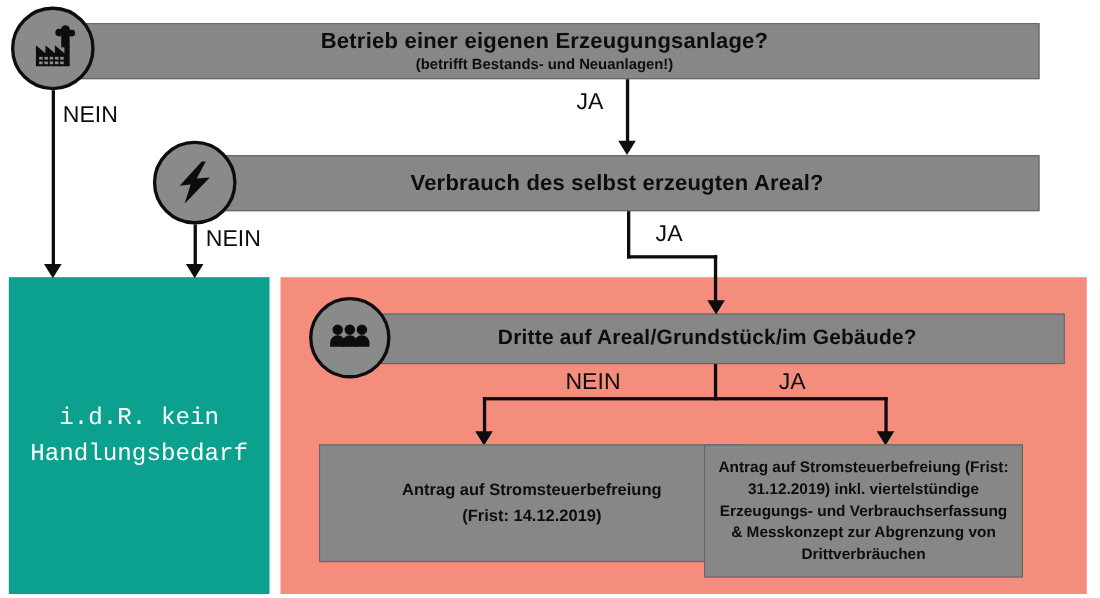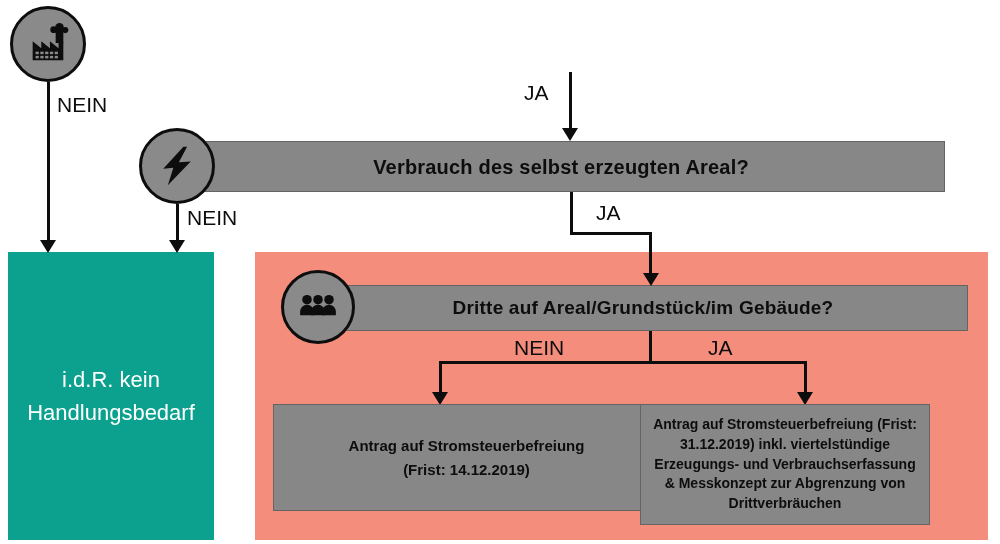--- a/index.html
+++ b/index.html
@@ -56,29 +56,33 @@
   }
   .result-box.simple{font-size:15px;line-height:1.6;}
   .result-box.extended{font-size:14px;line-height:1.42;padding:4px 10px;}
   svg{display:block;}
 </style>
 </head>
 <body>
 
 <div id="canvas">
 
-  <div class="abs teal-box" style="left:8px;top:252px;width:206px;height:288px;">
+  <div class="abs teal-box" style="left:8px;top:252px;width:237px;height:288px;font-family:Liberation Mono, monospace;">
     <div>
       <div>i.d.R. kein</div>
       <div>Handlungsbedarf</div>
     </div>
   </div>
 
   <div class="abs salmon-box" style="left:255px;top:252px;width:733px;height:288px;"></div>
 
+  <div class="abs bar" style="left:45px;top:21px;width:900px;height:51px;">
+    <div class="q-title">Betrieb einer eigenen Erzeugungsanlage?</div>
+    <div class="q-subtitle">(betrifft Bestands- und Neuanlagen!)</div>
+  </div>
 
   <div class="abs bar" style="left:177px;top:141px;width:768px;height:51px;">
     <div class="q-title">Verbrauch des selbst erzeugten Areal?</div>
   </div>
 
   <div class="abs bar" style="left:318px;top:285px;width:650px;height:46px;">
     <div class="q-title" style="font-size:19px;text-align:right;">Dritte auf Areal/Grundstück/im Gebäude?</div>
   </div>
 
   <div class="abs circle" style="left:10px;top:6px;width:76px;height:76px;">
@@ -146,21 +150,21 @@
 
   <div class="abs vline" style="left:648.5px;top:331px;height:33px;"></div>
   <div class="abs hline" style="left:438.5px;top:361px;width:368px;"></div>
   <div class="abs vline" style="left:438.5px;top:361px;height:33px;"></div>
   <div class="abs arrowhead" style="left:432px;top:392px;"></div>
   <div class="abs vline" style="left:803.5px;top:361px;height:33px;"></div>
   <div class="abs arrowhead" style="left:797px;top:392px;"></div>
   <div class="abs edge-label" style="left:514px;top:336px;">NEIN</div>
   <div class="abs edge-label" style="left:708px;top:336px;">JA</div>
 
-  <div class="abs result-box simple" style="left:273px;top:404px;width:387px;height:107px;">
+  <div class="abs result-box simple" style="left:290px;top:404px;width:387px;height:107px;">
     <div>Antrag auf Stromsteuerbefreiung</div>
     <div>(Frist: 14.12.2019)</div>
   </div>
 
   <div class="abs result-box extended" style="left:640px;top:404px;width:290px;height:121px;">
     <div>Antrag auf Stromsteuerbefreiung (Frist: 31.12.2019) inkl. viertelstündige Erzeugungs- und Verbrauchserfassung &amp; Messkonzept zur Abgrenzung von Drittverbräuchen</div>
   </div>
 
 </div>
 

